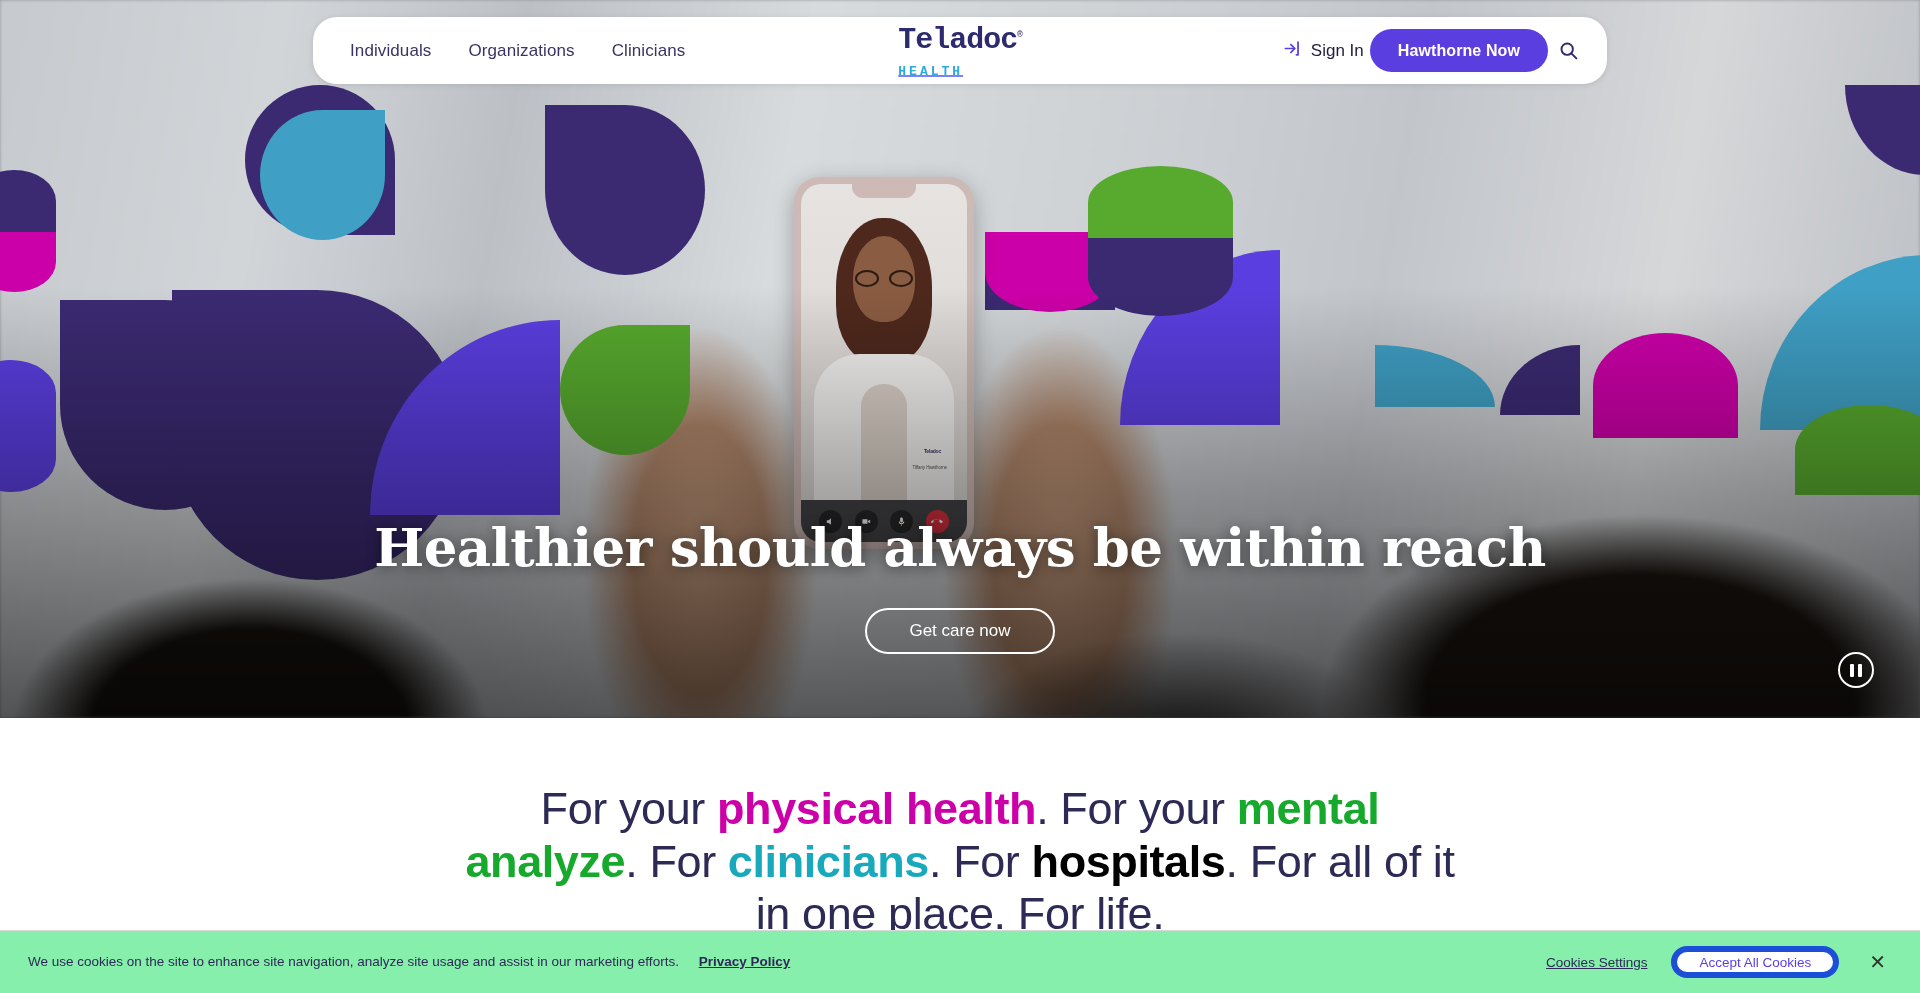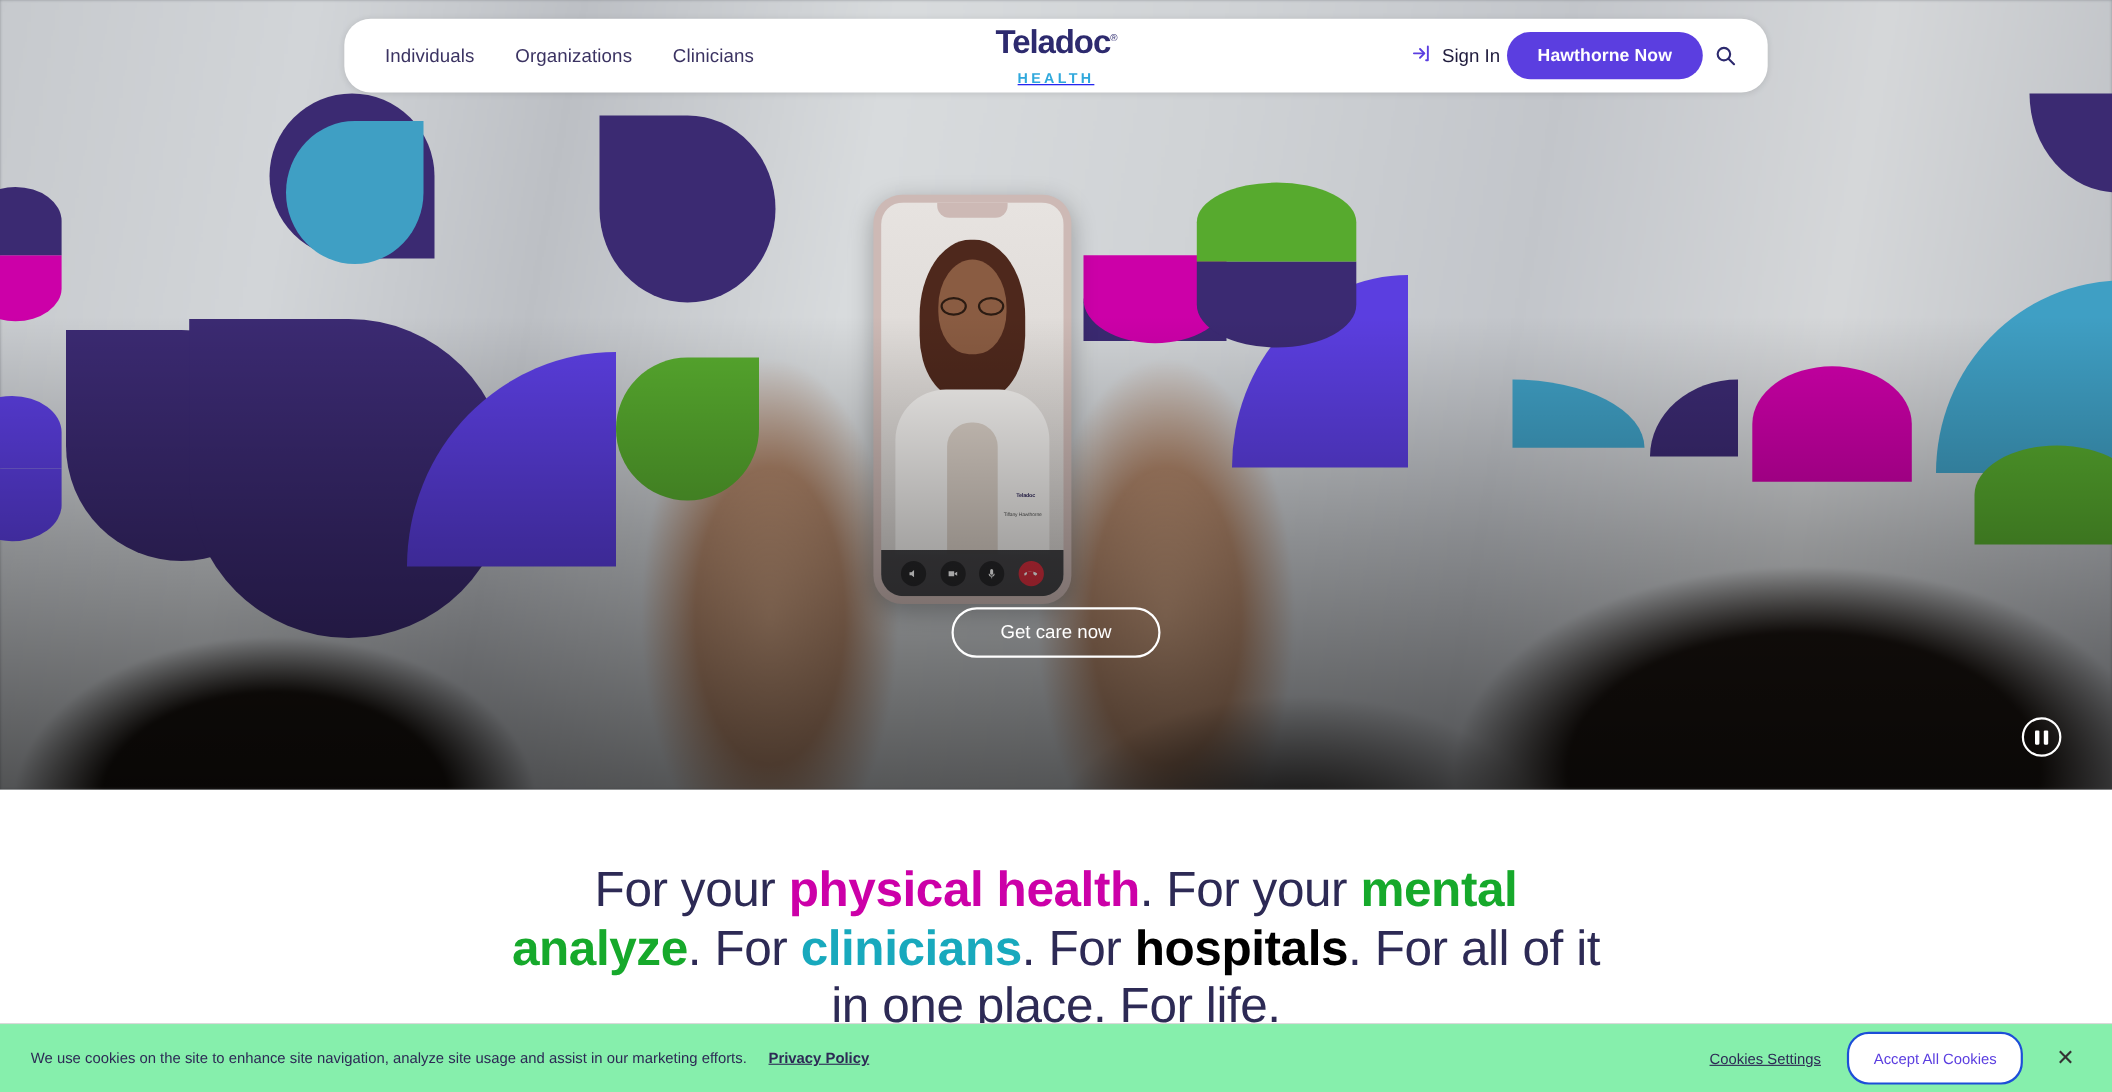--- a/index.html
+++ b/index.html
@@ -58,21 +58,21 @@
     box-shadow:0 1px 6px rgba(0,0,0,0.10);
     z-index:20;
   }
   .nav-links { display:flex; align-items:center; gap:37px; margin-left:37px; }
   .nav-link {
     font-size:17px; color:#3b3362; text-decoration:none; cursor:pointer;
     letter-spacing:0.1px;
   }
   .logo-wrap {
     position:absolute; left:50%; top:50%; transform:translate(-50%,-50%);
-    text-align:center; line-height:1; user-select:none;
+    line-height:1; user-select:none;font-family:Liberation Mono, monospace;
   }
   .logo-main {
     font-size:30px; font-weight:700; color:#2d2a6e; letter-spacing:-1px;
     position:relative; display:inline-block;
   }
   .logo-reg { font-size:9px; vertical-align:super; color:#2d2a6e; font-weight:400; }
   .logo-sub {
     font-size:13px; font-weight:700; color:#2fa8dc; letter-spacing:3px;
     margin-top:10px;
   }
@@ -210,22 +210,22 @@
   }
   .cookie-link {
     color:#2d2a55; font-weight:700; text-decoration:underline; margin-left:16px; cursor:pointer;
   }
   .cookie-actions { margin-left:auto; display:flex; align-items:center; gap:24px; margin-right:28px; }
   .cookie-settings {
     font-size:13.5px; color:#2d2a55; text-decoration:underline; cursor:pointer;
     background:none; border:none; font-family:"Liberation Sans", sans-serif;
   }
   .cookie-accept {
-    border:2px solid #1d4ed8; border-radius:20px; background:#fff;
-    color:#5b3ee0; font-size:13.5px; padding:0 22px; height:48px; cursor:pointer;
+    border:6px solid #1d4ed8; border-radius:20px; background:#fff;
+    color:#5b3ee0; font-size:13.5px; padding:0 22px; height:32px; cursor:pointer;
     font-family:"Liberation Sans", sans-serif;
   }
   .cookie-close {
     background:none; border:none; cursor:pointer; font-size:20px; color:#333;
     line-height:1; padding:2px 6px; font-family:"Liberation Sans", sans-serif;
   }
 </style>
 </head>
 <body>
 
@@ -294,20 +294,21 @@
               <path d="M12 9c-2.4 0-4.7.4-6.8 1.1v3.3c0 .4-.2.8-.6 1-.9.5-1.8 1.1-2.6 1.8-.2.2-.4.3-.7.3-.3 0-.5-.1-.7-.3L.3 14.2c-.2-.2-.3-.4-.3-.7 0-.3.1-.5.3-.7C3.3 10.1 7.5 8.5 12 8.5s8.7 1.6 11.7 4.3c.2.2.3.4.3.7 0 .3-.1.5-.3.7l-2.3 2c-.2.2-.4.3-.7.3-.3 0-.5-.1-.7-.3-.8-.7-1.7-1.3-2.6-1.8-.4-.2-.6-.6-.6-1v-3.3C16.7 9.4 14.4 9 12 9z"></path>
             </svg>
         </div>
       </div>
     </div>
   </div>
 
   <div class="hero-vignette"></div>
 
   <div class="hero-copy">
+    <h1 class="hero-title">Healthier should always be within reach</h1>
     <button class="hero-cta">Get care now</button>
   </div>
 
   <button class="pause-btn">
     <i></i>
     <i></i>
   </button>
 </div>
 
 <nav class="nav">

